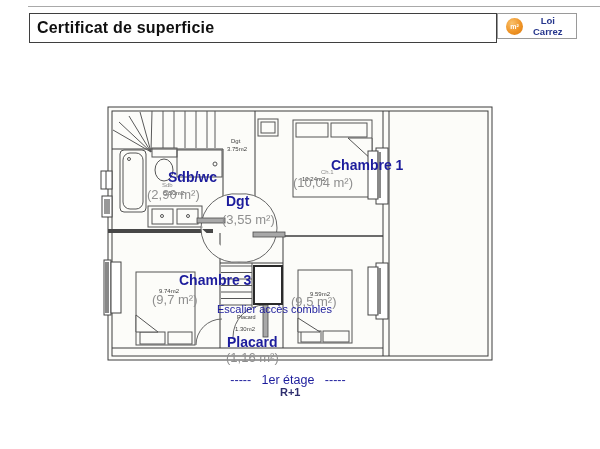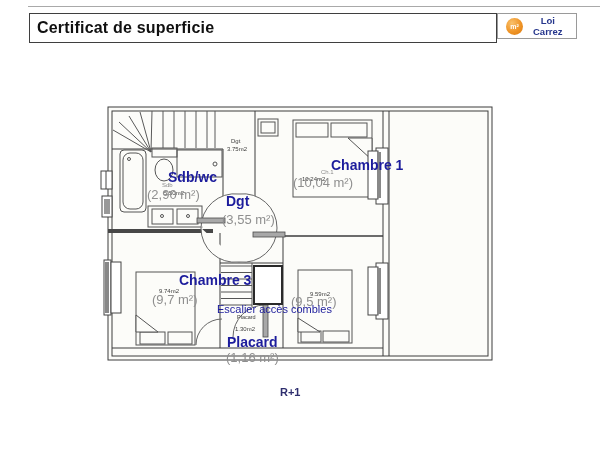--- a/index.html
+++ b/index.html
@@ -167,14 +167,15 @@
   <div class="areatxt" style="left:291px;top:295px;">(9,5 m²)</div>
   <div class="areatxt" style="left:226px;top:351px;">(1,16 m²)</div>
 
   <div class="roomlbl" style="left:148px;top:170px;padding-left:20px;">Sdb/wc</div>
   <div class="roomlbl" style="left:226px;top:194px;">Dgt</div>
   <div class="roomlbl" style="left:291px;top:158px;margin-left:40px;">Chambre 1</div>
   <div class="roomlbl" style="left:147px;top:273px;margin-left:32px;">Chambre 3</div>
   <div class="roomlbl" style="left:227px;top:335px;">Placard</div>
   <div class="note" style="left:217px;top:303px;">Escalier accès combles</div>
 
+  <div class="caption">-----   1er étage   -----</div>
 
 </div>
 
 </body></html>

